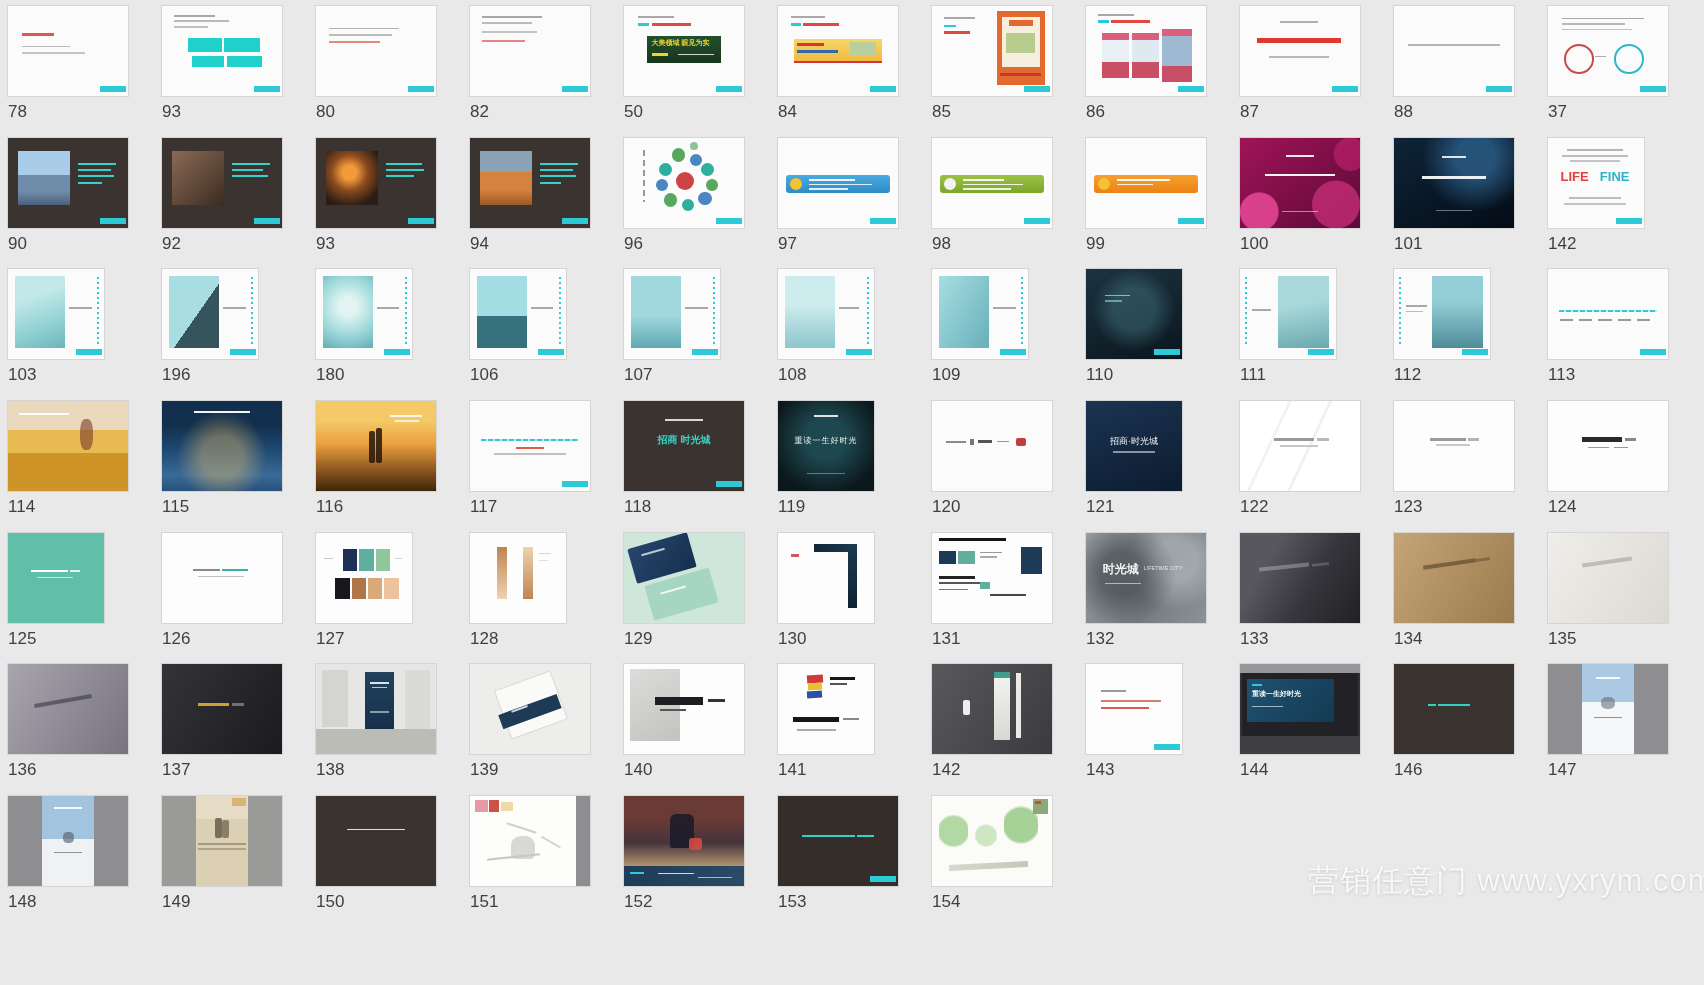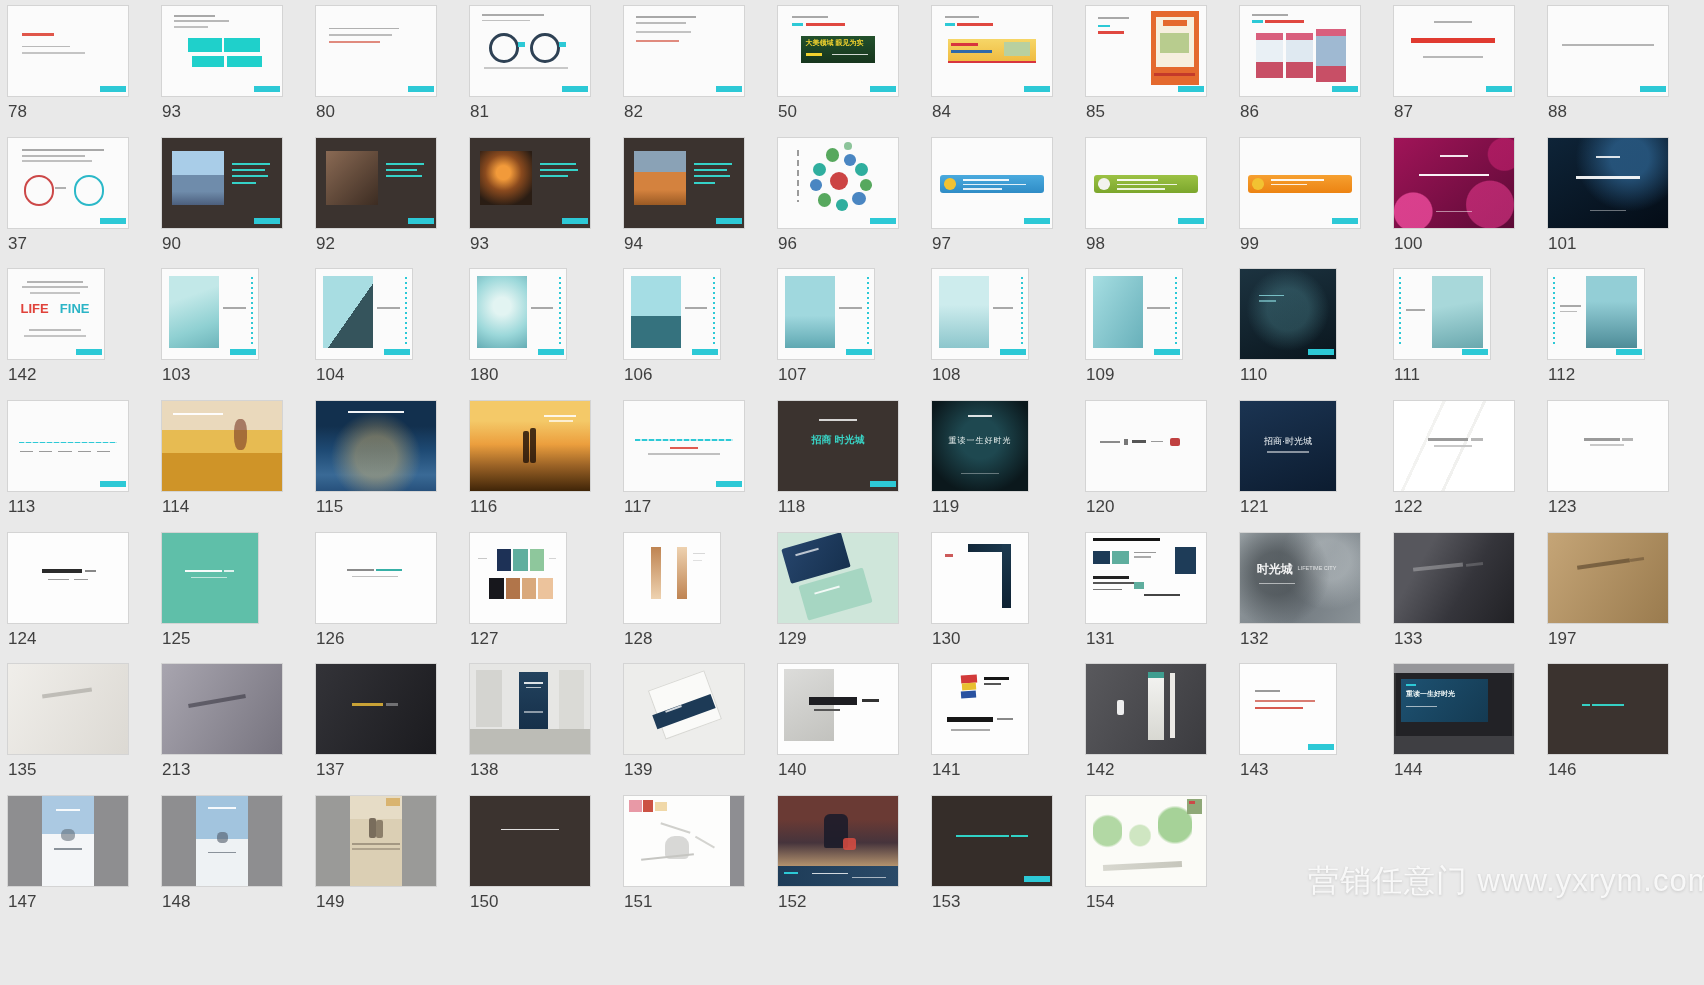--- a/index.html
+++ b/index.html
@@ -73,33 +73,20 @@
       <div class="thumb" style="width: 120px; background: rgb(251, 251, 251);">
         <div class="el" style="left: 11%; top: 24%; width: 58%; height: 2%; background: rgb(176, 176, 176);"></div>
         <div class="el" style="left: 11%; top: 31%; width: 52%; height: 2%; background: rgb(188, 188, 188);"></div>
         <div class="el" style="left: 11%; top: 39%; width: 42%; height: 2%; background: rgb(224, 138, 126);"></div>
         <div class="badge" style="background: rgb(45, 201, 214);"></div>
       </div>
       <div class="num">80</div>
     </div>
     <div class="cell">
       <div class="thumb" style="width: 120px; background: rgb(251, 251, 251);">
-        <div class="el" style="left: 10%; top: 9%; width: 52%; height: 2%; background: rgb(170, 170, 170);"></div>
-        <div class="el" style="left: 10%; top: 15%; width: 40%; height: 2%; background: rgb(192, 192, 192);"></div>
-        <div class="el" style="left: 16%; top: 30%; width: 20%; height: 27%; border-radius: 50%; border: 3px solid rgb(46, 65, 84);"></div>
-        <div class="el" style="left: 40%; top: 40%; width: 6%; height: 5%; background: rgb(45, 201, 214);"></div>
-        <div class="el" style="left: 50%; top: 30%; width: 20%; height: 27%; border-radius: 50%; border: 3px solid rgb(46, 65, 84);"></div>
-        <div class="el" style="left: 74%; top: 40%; width: 6%; height: 5%; background: rgb(45, 201, 214);"></div>
-        <div class="el" style="left: 12%; top: 68%; width: 70%; height: 2%; background: rgb(200, 200, 200);"></div>
-        <div class="badge" style="background: rgb(45, 201, 214);"></div>
-      </div>
-      <div class="num">81</div>
-    </div>
-    <div class="cell">
-      <div class="thumb" style="width: 120px; background: rgb(251, 251, 251);">
         <div class="el" style="left: 10%; top: 11%; width: 50%; height: 2%; background: rgb(168, 168, 168);"></div>
         <div class="el" style="left: 10%; top: 18%; width: 42%; height: 2%; background: rgb(187, 187, 187);"></div>
         <div class="el" style="left: 10%; top: 28%; width: 46%; height: 2%; background: rgb(195, 195, 195);"></div>
         <div class="el" style="left: 10%; top: 38%; width: 36%; height: 2%; background: rgb(224, 138, 126);"></div>
         <div class="badge" style="background: rgb(45, 201, 214);"></div>
       </div>
       <div class="num">82</div>
     </div>
     <div class="cell">
       <div class="thumb" style="width: 120px; background: rgb(251, 251, 251);">
@@ -312,21 +299,21 @@
       </div>
       <div class="num">103</div>
     </div>
     <div class="cell">
       <div class="thumb" style="width: 96px; background: rgb(251, 251, 251);">
         <div class="el" style="left: 7%; top: 7%; width: 52%; height: 80%; background: linear-gradient(125deg, rgb(168, 221, 226) 0px, rgb(168, 221, 226) 55%, rgb(53, 84, 92) 55%, rgb(53, 84, 92) 100%);"></div>
         <div class="el" style="left: 64%; top: 42%; width: 24%; height: 1.8%; background: rgb(168, 168, 168);"></div>
         <div class="el" style="left: 93%; top: 8%; width: 2%; height: 78%; background: repeating-linear-gradient(rgb(45, 201, 214) 0px, rgb(45, 201, 214) 2px, transparent 2px, transparent 5px);"></div>
         <div class="badge" style="background: rgb(45, 201, 214);"></div>
       </div>
-      <div class="num">104</div>
+      <div class="num">196</div>
     </div>
     <div class="cell">
       <div class="thumb" style="width: 96px; background: rgb(251, 251, 251);">
         <div class="el" style="left: 7%; top: 7%; width: 52%; height: 80%; background: radial-gradient(circle at 50% 42%, rgb(226, 244, 242) 0px, rgb(226, 244, 242) 18%, rgb(156, 216, 218) 60%, rgb(100, 172, 180));"></div>
         <div class="el" style="left: 64%; top: 42%; width: 22%; height: 1.8%; background: rgb(168, 168, 168);"></div>
         <div class="el" style="left: 93%; top: 8%; width: 2%; height: 78%; background: repeating-linear-gradient(rgb(45, 201, 214) 0px, rgb(45, 201, 214) 2px, transparent 2px, transparent 5px);"></div>
         <div class="badge" style="background: rgb(45, 201, 214);"></div>
       </div>
       <div class="num">180</div>
     </div>
@@ -579,33 +566,33 @@
         <div class="el" style="left: 16%; top: 36%; width: 42%; height: 4%; background: rgba(255, 255, 255, 0.28); transform: rotate(-6deg);"></div>
         <div class="el" style="left: 60%; top: 34%; width: 14%; height: 3%; background: rgba(255, 255, 255, 0.18); transform: rotate(-6deg);"></div>
       </div>
       <div class="num">133</div>
     </div>
     <div class="cell">
       <div class="thumb" style="width: 120px; background: linear-gradient(120deg, rgb(197, 165, 119), rgb(154, 123, 78));">
         <div class="el" style="left: 24%; top: 32%; width: 44%; height: 4.5%; background: rgba(74, 56, 34, 0.55); transform: rotate(-8deg);"></div>
         <div class="el" style="left: 68%; top: 28%; width: 12%; height: 3%; background: rgba(74, 56, 34, 0.4); transform: rotate(-8deg);"></div>
       </div>
-      <div class="num">197</div>
+      <div class="num">134</div>
     </div>
     <div class="cell">
       <div class="thumb" style="width: 120px; background: linear-gradient(120deg, rgb(240, 238, 234), rgb(220, 217, 211));">
         <div class="el" style="left: 28%; top: 30%; width: 42%; height: 4%; background: rgba(150, 148, 142, 0.5); transform: rotate(-8deg);"></div>
       </div>
       <div class="num">135</div>
     </div>
     <div class="cell">
       <div class="thumb" style="width: 120px; background: linear-gradient(120deg, rgb(168, 165, 175), rgb(119, 116, 127));">
         <div class="el" style="left: 22%; top: 38%; width: 48%; height: 4.5%; background: rgba(50, 48, 58, 0.55); transform: rotate(-10deg);"></div>
       </div>
-      <div class="num">213</div>
+      <div class="num">136</div>
     </div>
     <div class="cell">
       <div class="thumb" style="width: 120px; background: linear-gradient(120deg, rgb(51, 51, 56), rgb(27, 27, 31));">
         <div class="el" style="left: 30%; top: 43%; width: 26%; height: 3.5%; background: rgb(201, 162, 54);"></div>
         <div class="el" style="left: 58%; top: 43%; width: 10%; height: 3.5%; background: rgba(255, 255, 255, 0.35);"></div>
       </div>
       <div class="num">137</div>
     </div>
     <div class="cell">
       <div class="thumb" style="width: 120px; background: linear-gradient(rgb(230, 230, 228) 0px, rgb(230, 230, 228) 72%, rgb(188, 188, 182) 72%);">

